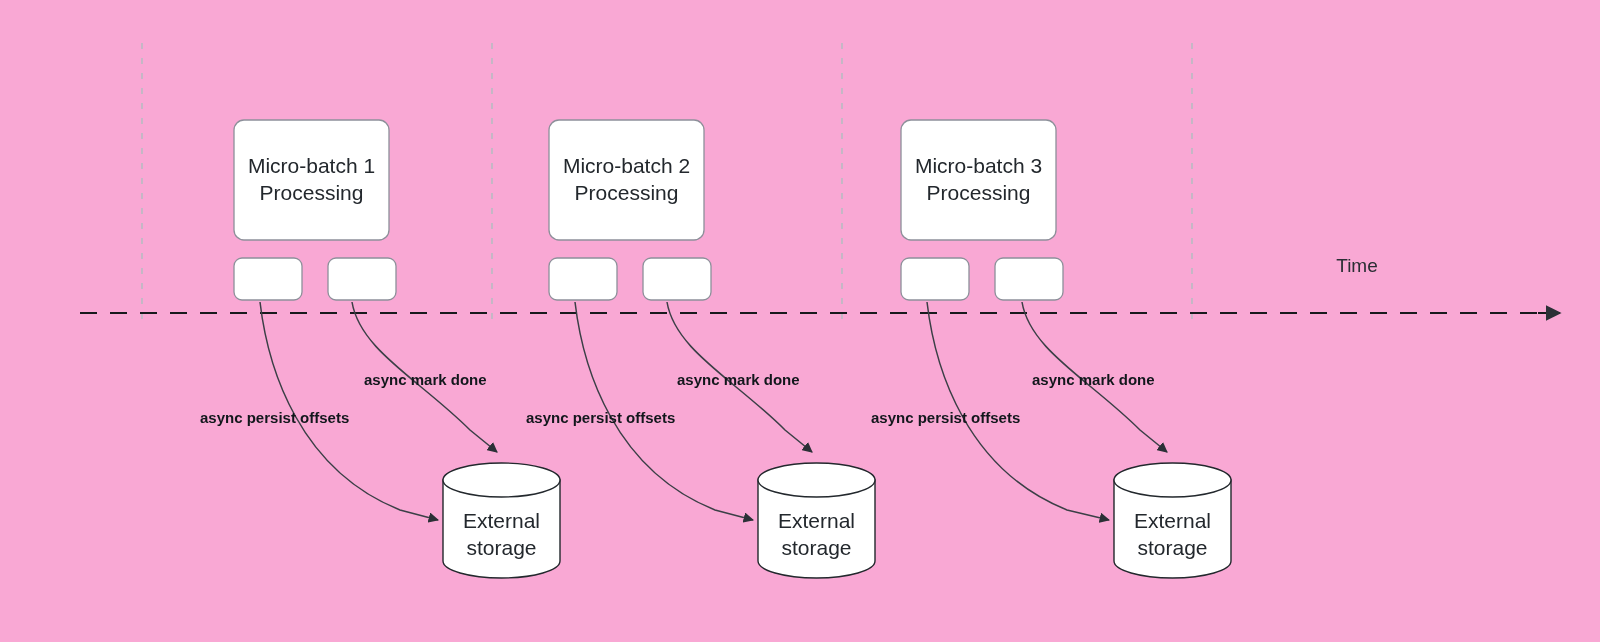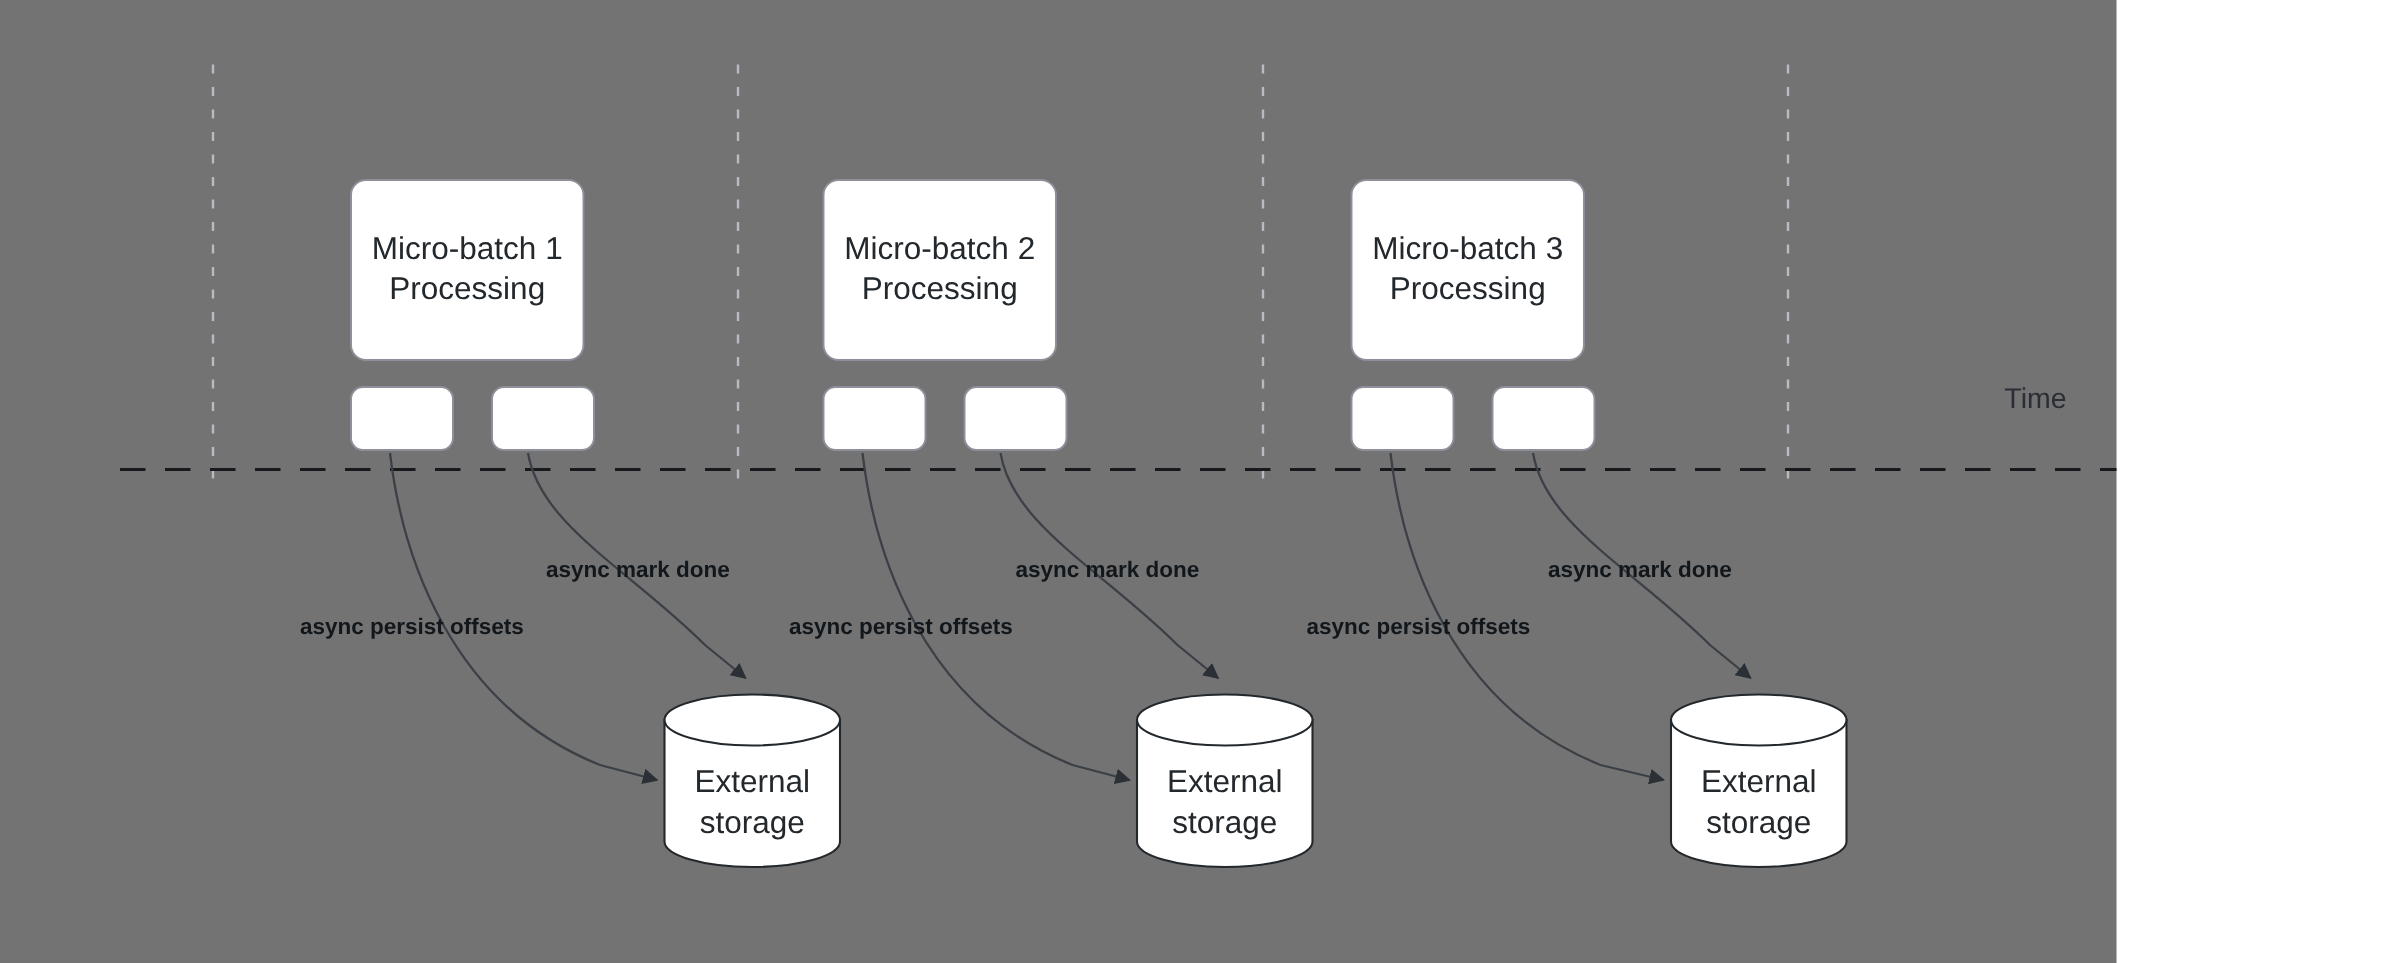--- a/index.html
+++ b/index.html
@@ -5,23 +5,23 @@
   html, body {
     margin: 0;
     padding: 0;
     background: #ffffff;
   }
   body {
     font-family: "Liberation Sans", sans-serif;
   }
   #canvas {
     position: relative;
-    width: 1411px;
+    width: 1600px;
     height: 642px;
-    background: #737373;
+    background: #f9a8d4;
     overflow: hidden;
   }
   #diagram-svg {
     position: absolute;
     left: 0;
     top: 0;
     width: 1600px;
     height: 642px;
   }
   .box-label {

